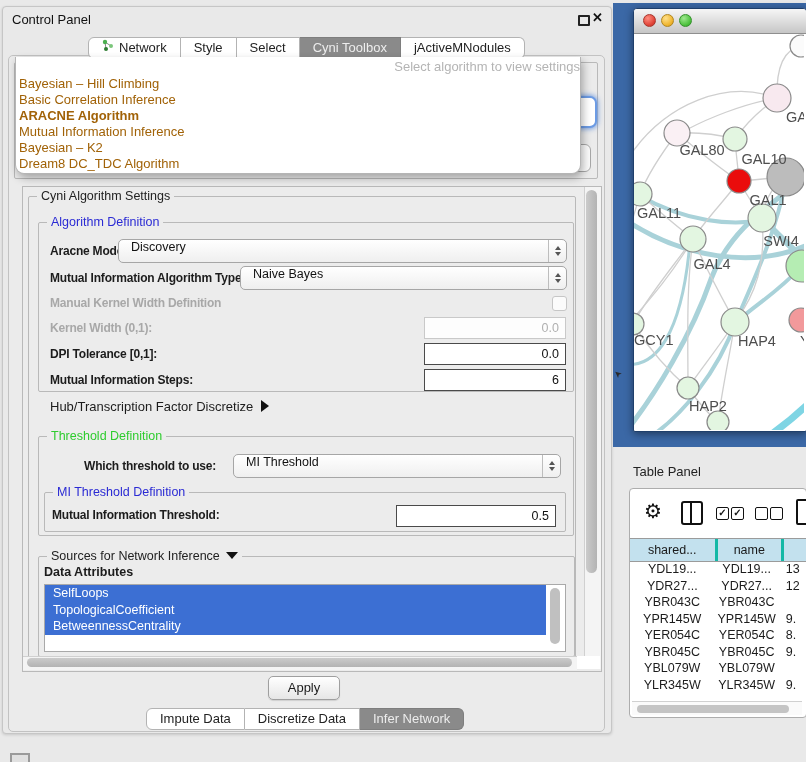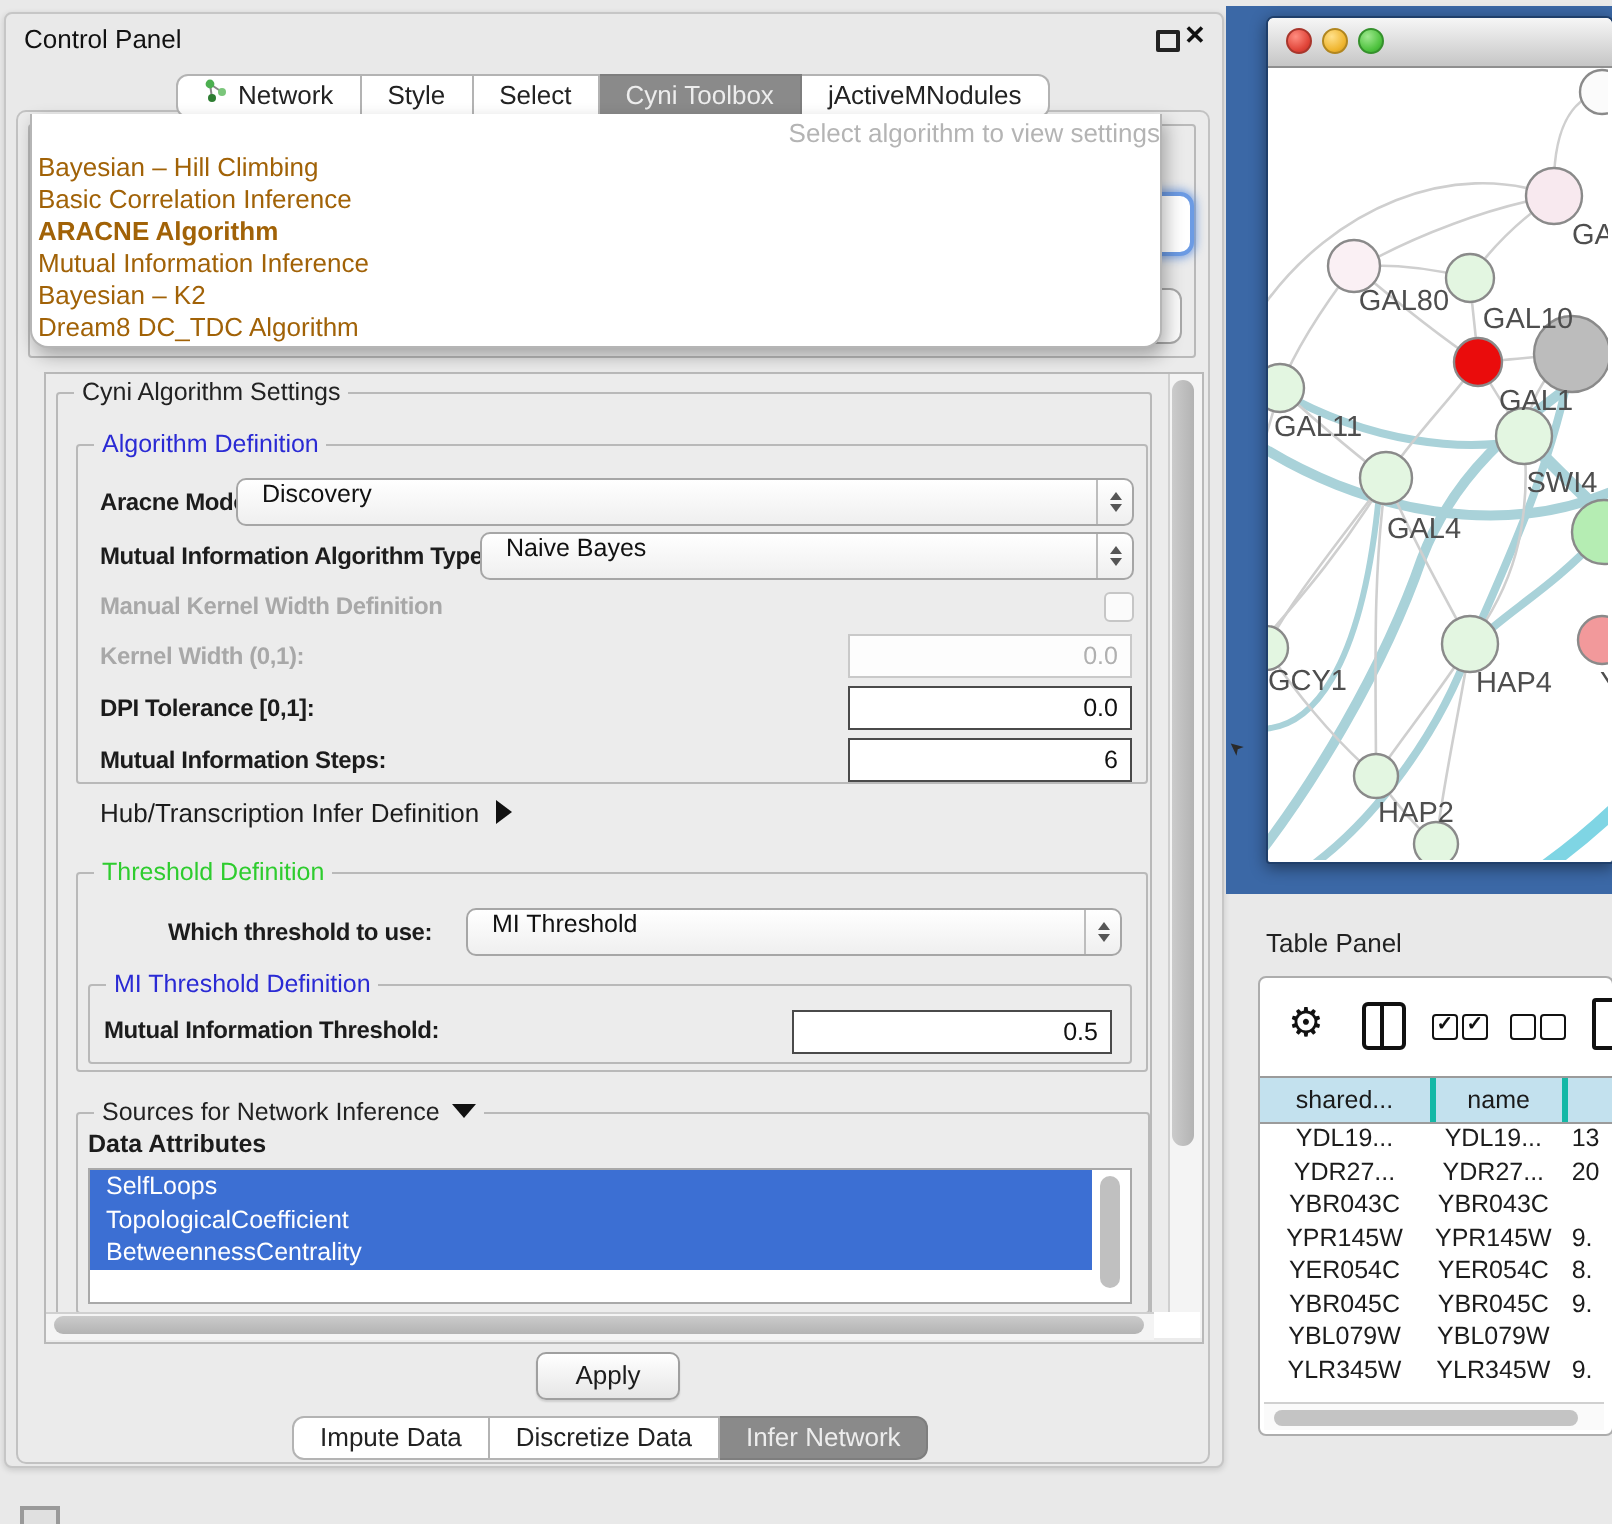--- a/index.html
+++ b/index.html
@@ -189,21 +189,21 @@
 <div class="abs flabel dis" style="left:50px;top:316px;z-index:4">Kernel Width (0,1):</div>
 <div class="abs tinput dis" style="left:424px;top:317px;width:142px;z-index:4">0.0</div>
 
 <div class="abs flabel" style="left:50px;top:342px;z-index:4">DPI Tolerance [0,1]:</div>
 <div class="abs tinput" style="left:424px;top:343px;width:142px;z-index:4">0.0</div>
 
 <div class="abs flabel" style="left:50px;top:368px;z-index:4">Mutual Information Steps:</div>
 <div class="abs tinput" style="left:424px;top:369px;width:142px;z-index:4">6</div>
 
 <div class="abs" style="left:50px;top:399px;font-size:13px;z-index:3">
-  <span>Hub/Transcription Infer Definition</span><span class="hub-arrow"></span>
+  <span>Hub/Transcription Factor Discretize</span><span class="hub-arrow"></span>
 </div>
 
 <div class="abs gbox" style="left:38px;top:436px;width:534px;height:98px;z-index:3">
   <span class="gtitle t-green">Threshold Definition</span>
 </div>
 <div class="abs flabel" style="left:84px;top:454px;z-index:4">Which threshold to use:</div>
 <div class="abs combo" style="left:233px;top:454px;width:328px;z-index:4">
   <span class="combo-text">MI Threshold</span>
   <span class="stepper">
       <span class="arr-up"></span>
@@ -341,21 +341,21 @@
   </div>
   <div class="tp-rows" id="tp-rows">
       <div class="trow">
         <span class="tc tc1">YDL19...</span>
         <span class="tc tc2">YDL19...</span>
         <span class="tc tc3">13</span>
       </div>
       <div class="trow">
         <span class="tc tc1">YDR27...</span>
         <span class="tc tc2">YDR27...</span>
-        <span class="tc tc3">20</span>
+        <span class="tc tc3">12</span>
       </div>
       <div class="trow">
         <span class="tc tc1">YBR043C</span>
         <span class="tc tc2">YBR043C</span>
         <span class="tc tc3"></span>
       </div>
       <div class="trow">
         <span class="tc tc1">YPR145W</span>
         <span class="tc tc2">YPR145W</span>
         <span class="tc tc3">9.</span>

